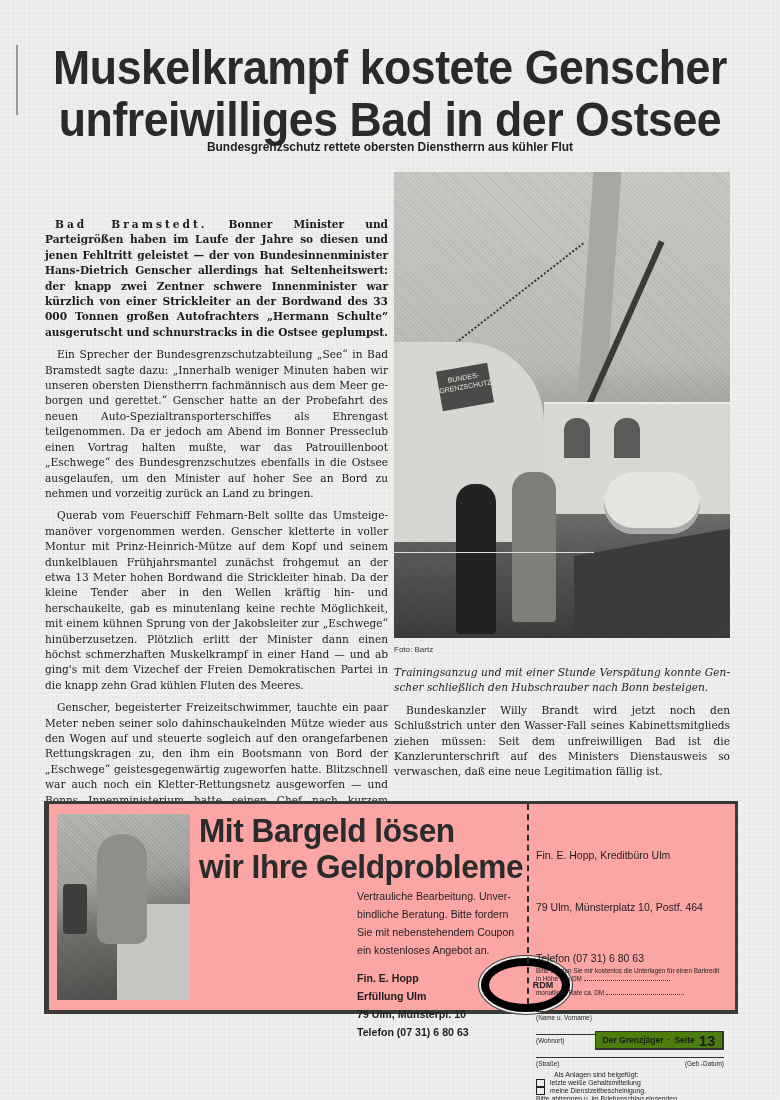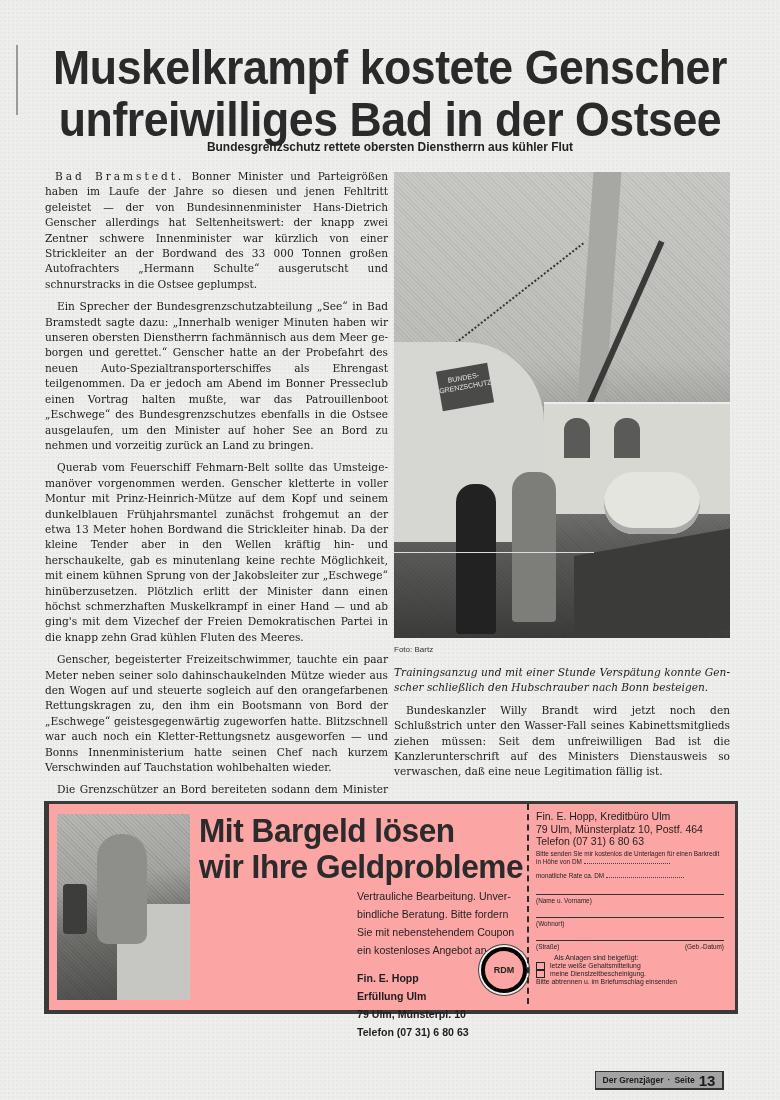--- a/index.html
+++ b/index.html
@@ -29,21 +29,21 @@
     font-family: "Liberation Sans", sans-serif; font-weight: bold;
     font-size: 13px; color: #222;
     transform: scaleX(0.92);
   }
 
   .col-left {
     position: absolute; left: 45px; top: 169px; width: 343px;
     font-size: 10.6px; line-height: 15.4px; text-align: justify;
   }
   .col-left p, .col-right p { margin: 0 0 7px 0; text-indent: 12px; hyphens: manual; }
-  .col-left p.lead { text-indent: 10px; font-weight: normal; }
+  .col-left p.lead { text-indent: 10px; font-weight: bold; margin-top: 48px; }
   .spaced { letter-spacing: 3px; }
 
   .photo {
     position: absolute; left: 394px; top: 172px; width: 336px; height: 466px;
     background:
       repeating-linear-gradient(45deg, rgba(0,0,0,0.06) 0 1px, transparent 1px 3px),
       linear-gradient(180deg, #c9c9c6 0%, #bdbdba 40%, #8d8d8a 62%, #5d5d5b 80%, #3c3c3a 100%);
     overflow: hidden;
   }
   .photo .mast { position: absolute; left: 190px; top: 0; width: 28px; height: 270px; background: #a7a7a3; transform: skewX(-4deg); }
@@ -84,42 +84,42 @@
   .ad-photo .woman { position: absolute; left: 40px; top: 20px; width: 50px; height: 110px; background: #8e8e8a; border-radius: 24px 24px 10px 10px; }
   .ad-photo .chair { position: absolute; left: 6px; top: 70px; width: 24px; height: 50px; background: #3d3d3b; border-radius: 4px; }
   .ad-title {
     position: absolute; left: 150px; top: 8px; font-weight: bold; font-size: 34px; line-height: 36px;
     color: #2b2b2b; transform: scaleX(0.93); transform-origin: left; letter-spacing: -0.5px;
   }
   .ad-col1 { position: absolute; left: 150px; top: 83px; width: 152px; font-size: 10.6px; line-height: 12.6px; color: #1f1f1f; }
   .ad-col2 { position: absolute; left: 308px; top: 83px; width: 164px; font-size: 10.6px; line-height: 18px; color: #1f1f1f; }
   .ad-col2 .addr { margin-top: 10px; font-weight: bold; }
   .rdm-seal {
-    position: absolute; left: 432px; top: 143px; width: 38px; height: 38px; border-radius: 50%;
-    border: 4px solid #000000; box-shadow: 0 0 0 2px #efefed, 0 0 0 3px #444;
+    position: absolute; left: 432px; top: 154px; width: 38px; height: 38px; border-radius: 50%;
+    border: 8px solid #000000; box-shadow: 0 0 0 2px #efefed, 0 0 0 3px #444;
     display: flex; align-items: center; justify-content: center;
-    font-weight: bold; font-size: 9px; color: #222;
+    font-weight: bold; font-size: 9px; color: #222; padding-left: 35px;
   }
   .cut-line { position: absolute; left: 478px; top: 0; height: 200px; width: 0; border-left: 2px dashed #2a2a2a; }
   .coupon { position: absolute; left: 487px; top: 6px; width: 188px; font-size: 6.4px; line-height: 8px; color: #1f1f1f; }
-  .coupon .c-head { font-size: 10.5px; line-height: 12.5px; }
+  .coupon .c-head { font-size: 10.5px; line-height: 12.5px; margin-top: 39px; }
   .coupon .dotted { border-bottom: 1px dotted #444; display: inline-block; width: 78px; margin-left: 2px; }
   .coupon .dotted.long { width: 86px; }
   .coupon .field { border-top: 1px solid #333; margin-top: 12px; padding-top: 2px; }
   .coupon .field.flex { display: flex; justify-content: space-between; }
   .coupon .attach { margin-left: 18px; margin-top: 3px; font-size: 7px; }
   .coupon .chk { display: flex; align-items: center; gap: 5px; font-size: 6.8px; }
   .coupon .box { width: 7px; height: 6px; border: 1px solid #222; display: inline-block; }
   .coupon .tail { font-size: 6.8px; }
 
   .footer-box {
     position: absolute; left: 595px; top: 1031px; width: 126px; height: 16px;
     border: 1px solid #333; border-right-width: 2px; border-bottom-width: 2px;
     font-family: "Liberation Sans", sans-serif; font-weight: bold; font-size: 8.5px;
-    display: flex; align-items: center; justify-content: center; gap: 4px; background: #a3a3a3; margin-top: 40px;
+    display: flex; align-items: center; justify-content: center; gap: 4px; background: #4d7c0f;
   }
   .footer-box .num { font-size: 15px; }
 </style>
 </head>
 <body>
 
 <div class="page-grain"></div>
 <div class="binding-mark"></div>
 
 <h1 class="headline">

